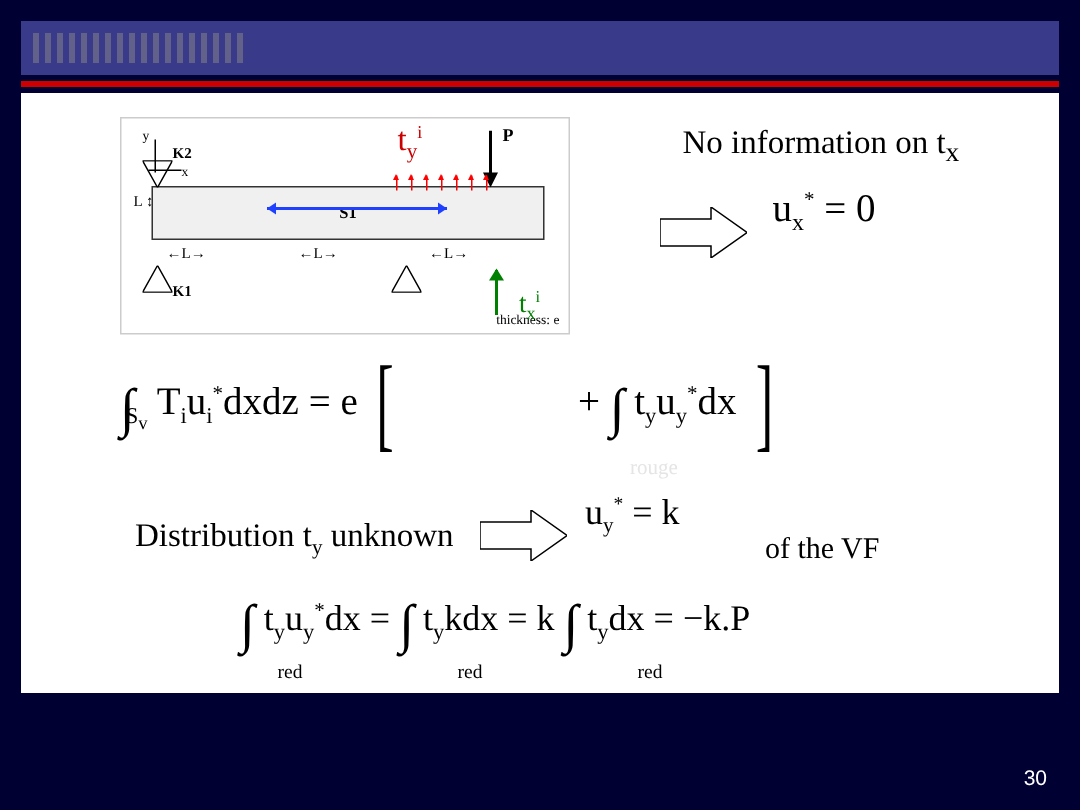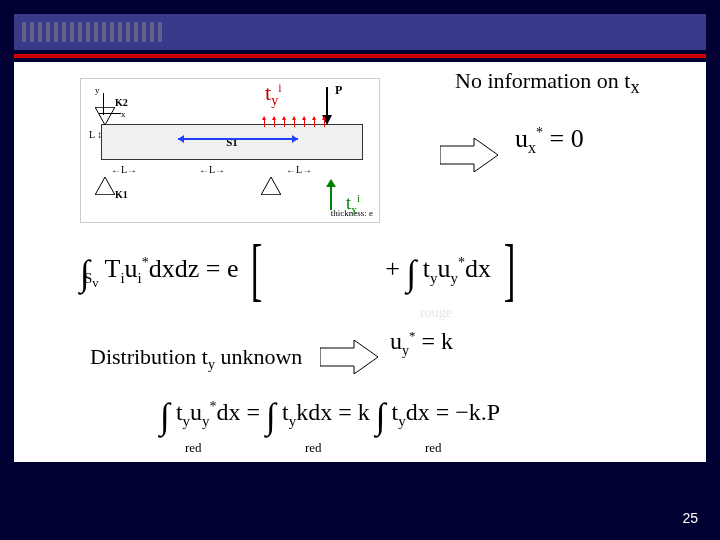--- a/index.html
+++ b/index.html
@@ -64,21 +64,21 @@
   .blue-span::before{left:-4px;border-right:6px solid #2040ff}
   .blue-span::after{right:-4px;border-left:6px solid #2040ff}
 
   
   .tx-arrow{position:absolute;left:330px;top:180px;width:2px;height:30px;background:green}
   .tx-arrow::before{content:"";position:absolute;left:-4px;top:-6px;border:5px solid transparent;border-bottom:8px solid green}
   .tx-label{position:absolute;left:346px;top:192px;color:green;font-size:18px}
   .tx-label sub{font-size:12px}.tx-label sup{font-size:11px;vertical-align:super}
 
   .txt{position:absolute;color:#000;font-size:22px}
-  .no-info{left:455px;top:68px}
+  .no-info{left:455px;top:82px}
   .big-arrow{position:absolute;width:58px;height:34px}
   .big-arrow svg{width:100%;height:100%}
   .arrow-right{left:440px;top:138px}
   .ux0{left:515px;top:124px;font-size:26px}
   .ux0 sub{font-size:16px}.ux0 sup{font-size:14px;vertical-align:super}
 
   .eq1{left:80px;top:250px;font-size:26px}
   .int{font-size:36px;vertical-align:-8px;display:inline-block}
   .sub{font-size:15px;vertical-align:sub}
   .sup{font-size:14px;vertical-align:super}
@@ -199,28 +199,28 @@
 </div>
 <div class="big-arrow arrow2">
   <svg viewBox="0 0 58 34">
       <polygon points="0,8 34,8 34,0 58,17 34,34 34,26 0,26" fill="#fff" stroke="#000"></polygon>
     </svg>
 </div>
 <div class="txt uyk">
   <span>u</span><sub>y</sub><sup>*</sup>&nbsp;<span>= k</span>
 </div>
 <div class="txt filt">
-  <br>
+  <br><span>of the VF</span>
 </div>
 
 <div class="txt eq2">
   <span class="int">∫</span>
   <span>t</span><span class="sub">y</span><span>u</span><span class="sub">y</span><span class="sup">*</span><span>dx = </span>
   <span class="int">∫</span>
   <span>t</span><span class="sub">y</span><span>kdx = k</span>
   <span class="int">∫</span>
   <span>t</span><span class="sub">y</span><span>dx = −k.P</span>
 </div>
 <div class="red-lbl" style="left:185px;top:440px">red</div>
 <div class="red-lbl" style="left:305px;top:440px">red</div>
 <div class="red-lbl" style="left:425px;top:440px">red</div>
 
-<div class="page-num">25</div>
+<div class="page-num">30</div>
 
 </body></html>

